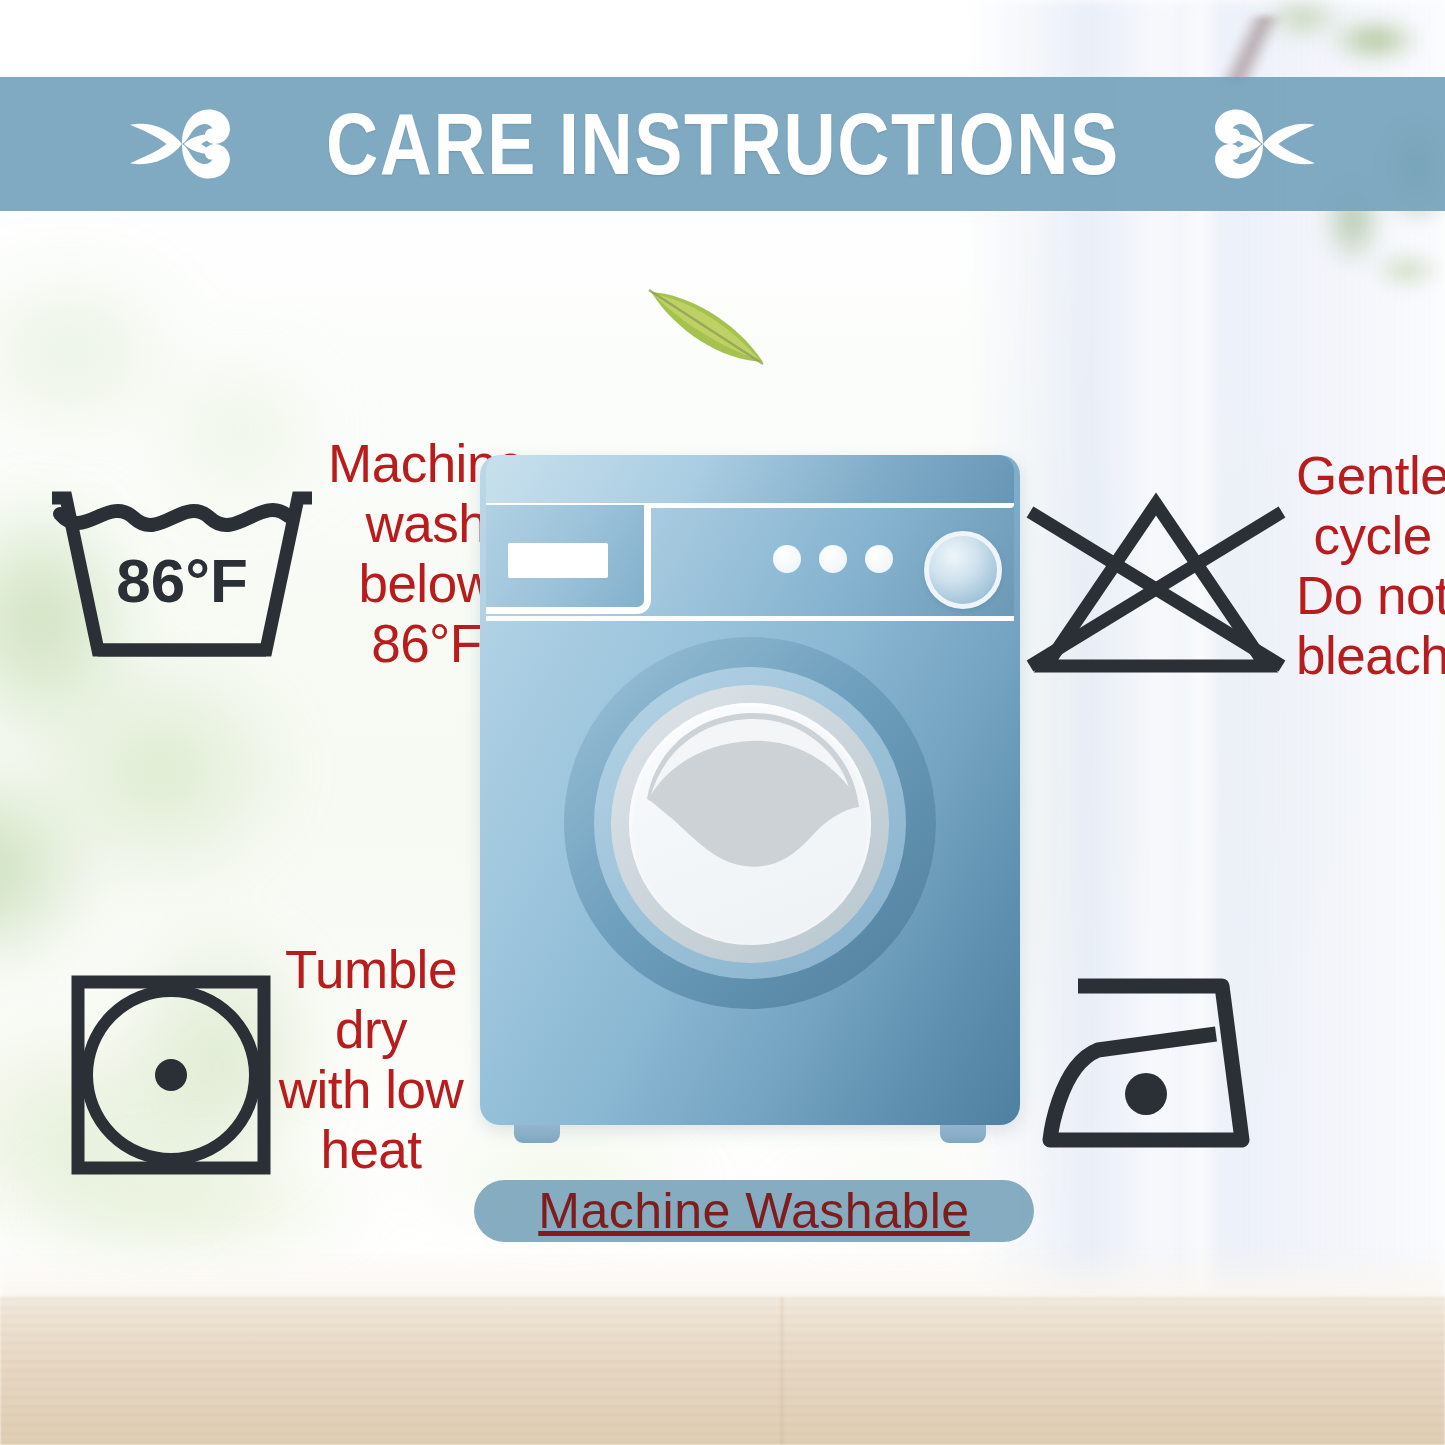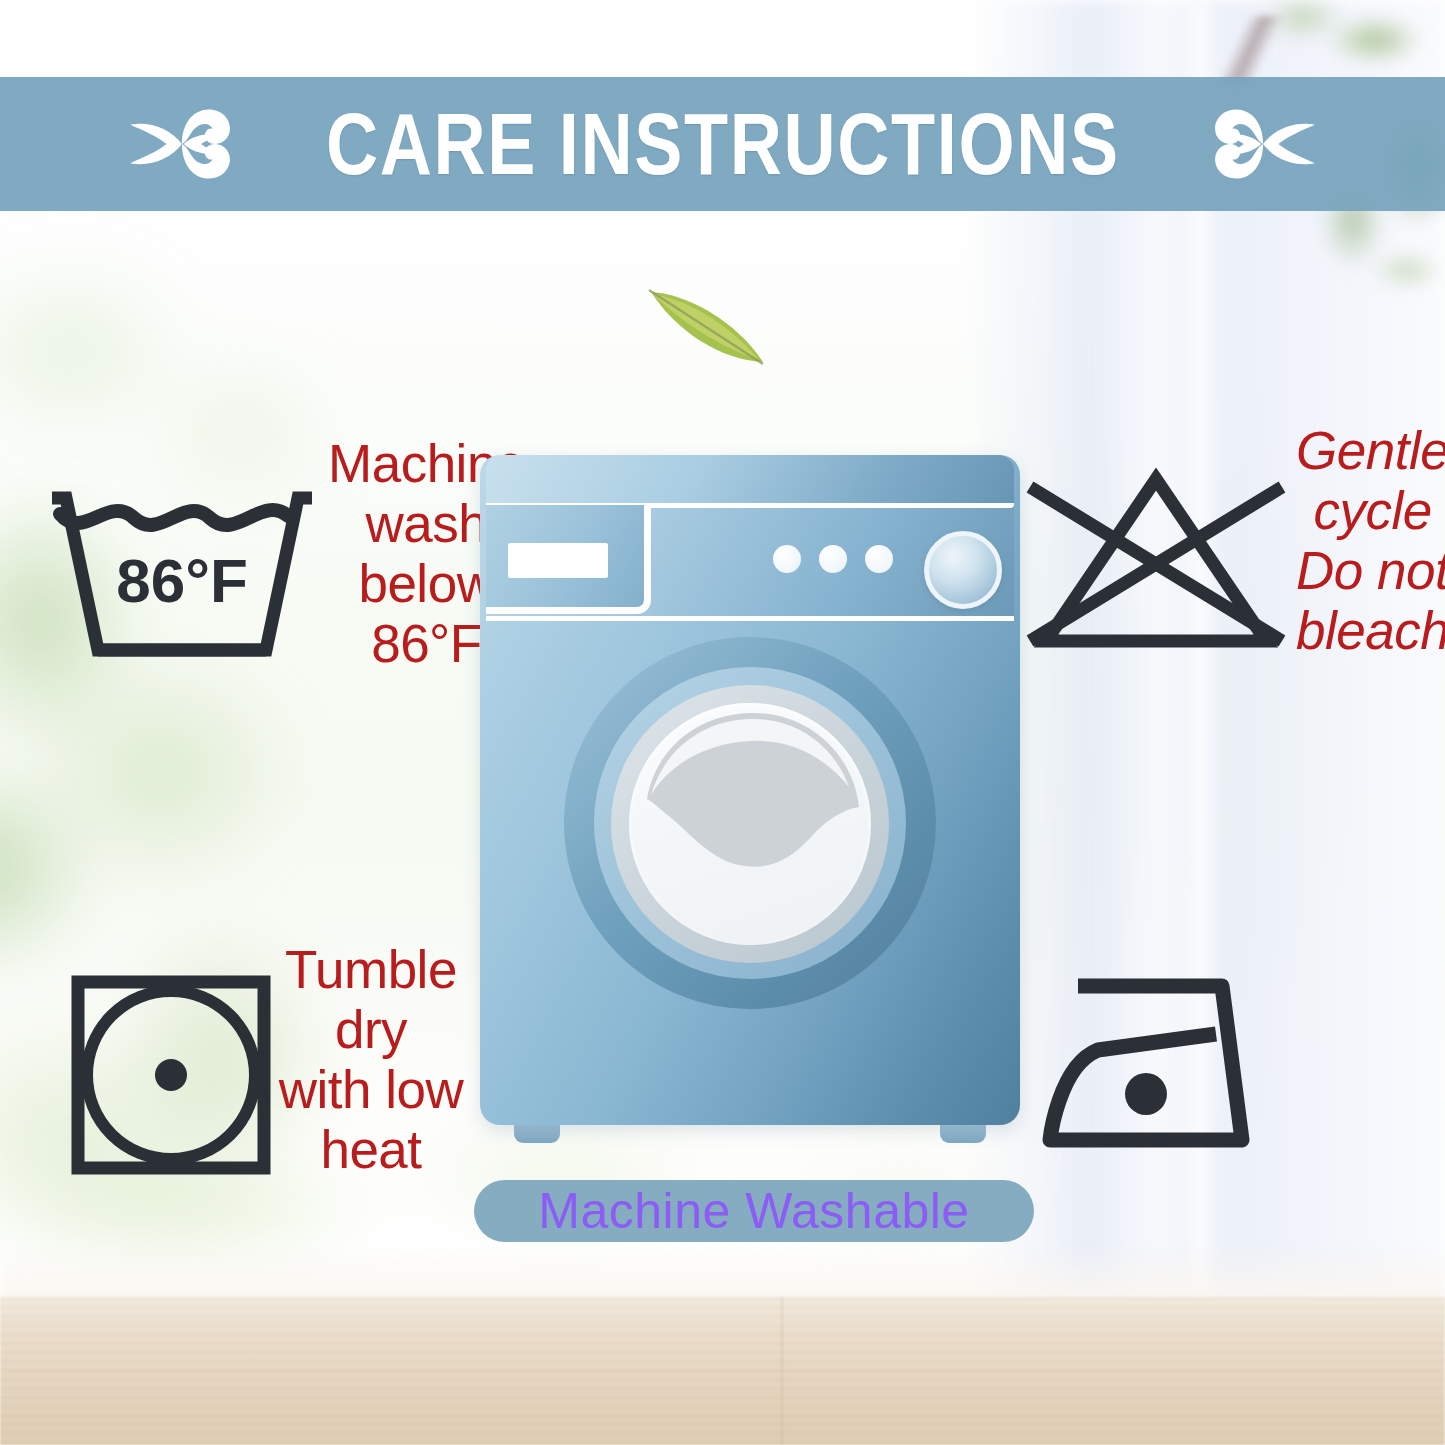--- a/index.html
+++ b/index.html
@@ -203,21 +203,21 @@
     margin-top: 14px;
     text-align: center;
     color: #b91c1c;
     font-size: 53px;
     line-height: 1.13;
     white-space: pre-line;
     letter-spacing: -0.5px;
   }
 
   #care-wash   { left: 36px;   top: 420px;  width: 430px; }
-  #care-bleach { left: 1016px; top: 407px;  width: 420px; font-style: italic; }
+  #care-bleach { left: 1016px; top: 432px;  width: 420px; }
   #care-dry    { left: 66px;   top: 926px;  width: 400px; }
   #care-iron   { left: 1036px; top: 962px;  width: 400px; }
 
   
   .machine {
     position: absolute;
     left: 480px;
     top: 455px;
     width: 540px;
     height: 670px;
@@ -356,25 +356,26 @@
     top: 1180px;
     width: 560px;
     height: 62px;
     border-radius: 31px;
     background: rgba(117,161,184,0.88);
     display: flex;
     align-items: center;
     justify-content: center;
   }
   .badge-text {
-    color: #8b5cf6;
+    color: #7f1d1d;
     font-size: 50px;
     line-height: 1;
     letter-spacing: 0.5px;
     white-space: nowrap;
+    text-decoration: underline;
   }
 
   .leaf-float {
     position: absolute;
     left: 643px;
     top: 276px;
     width: 132px;
     height: 96px;
   }
 </style>

